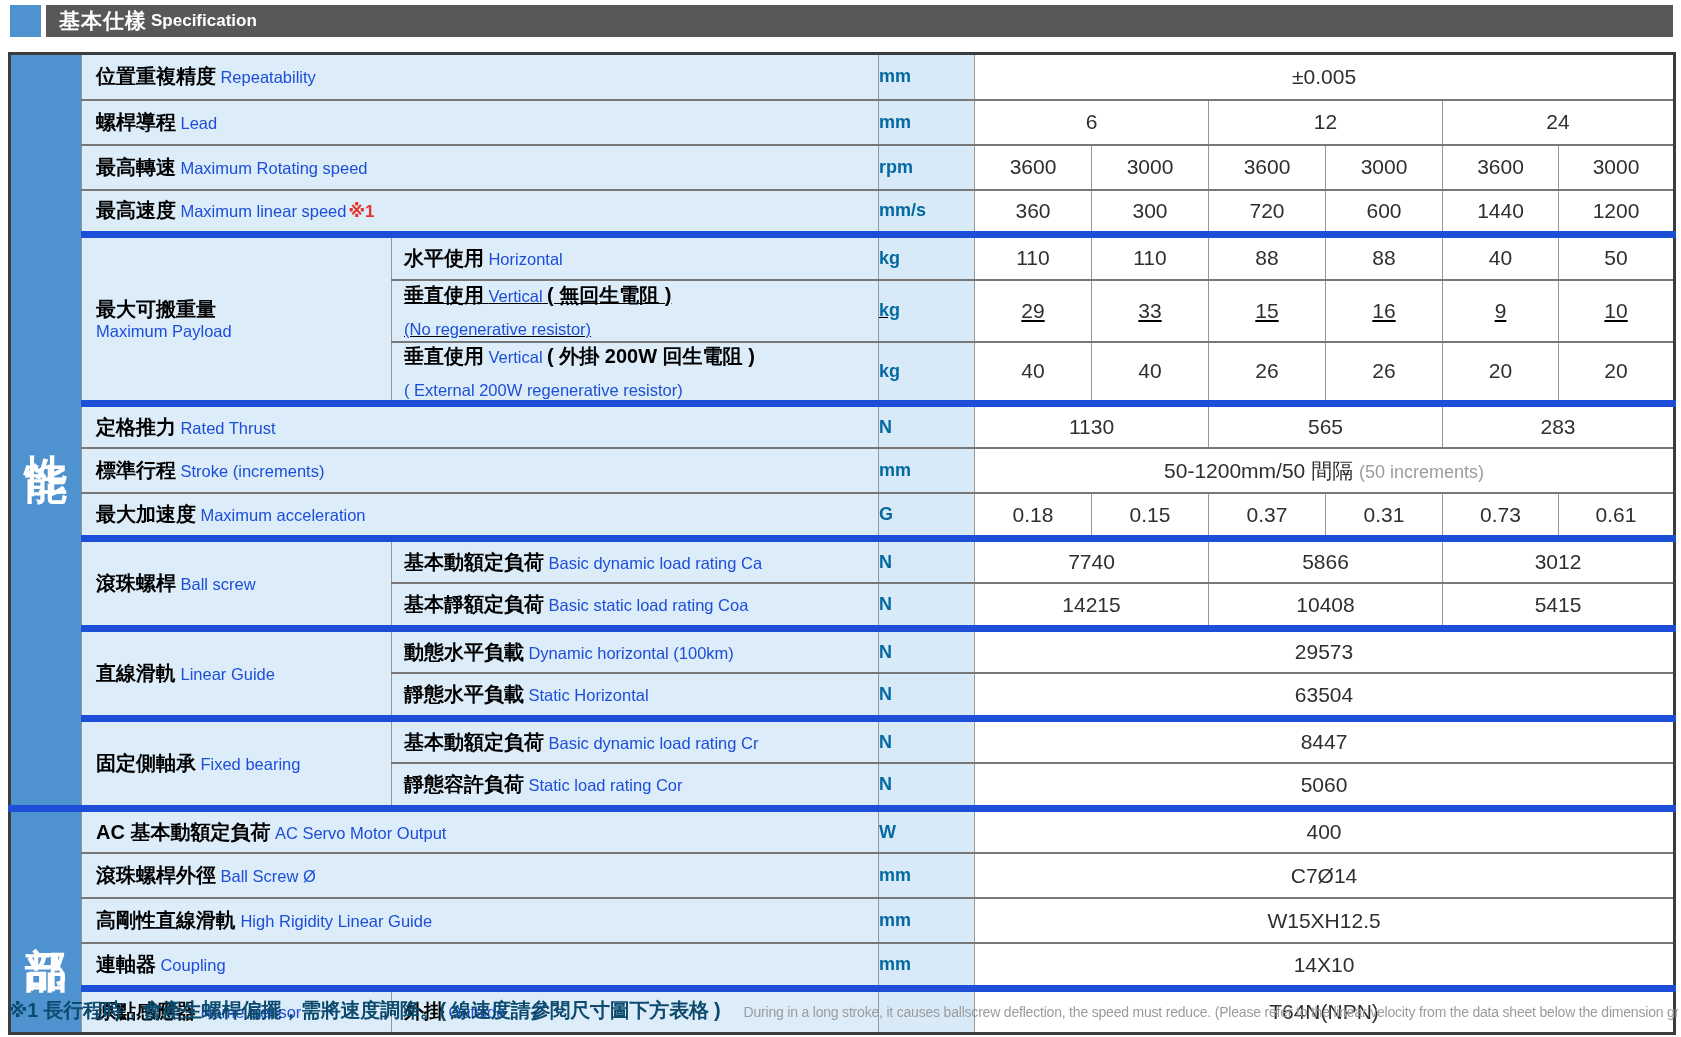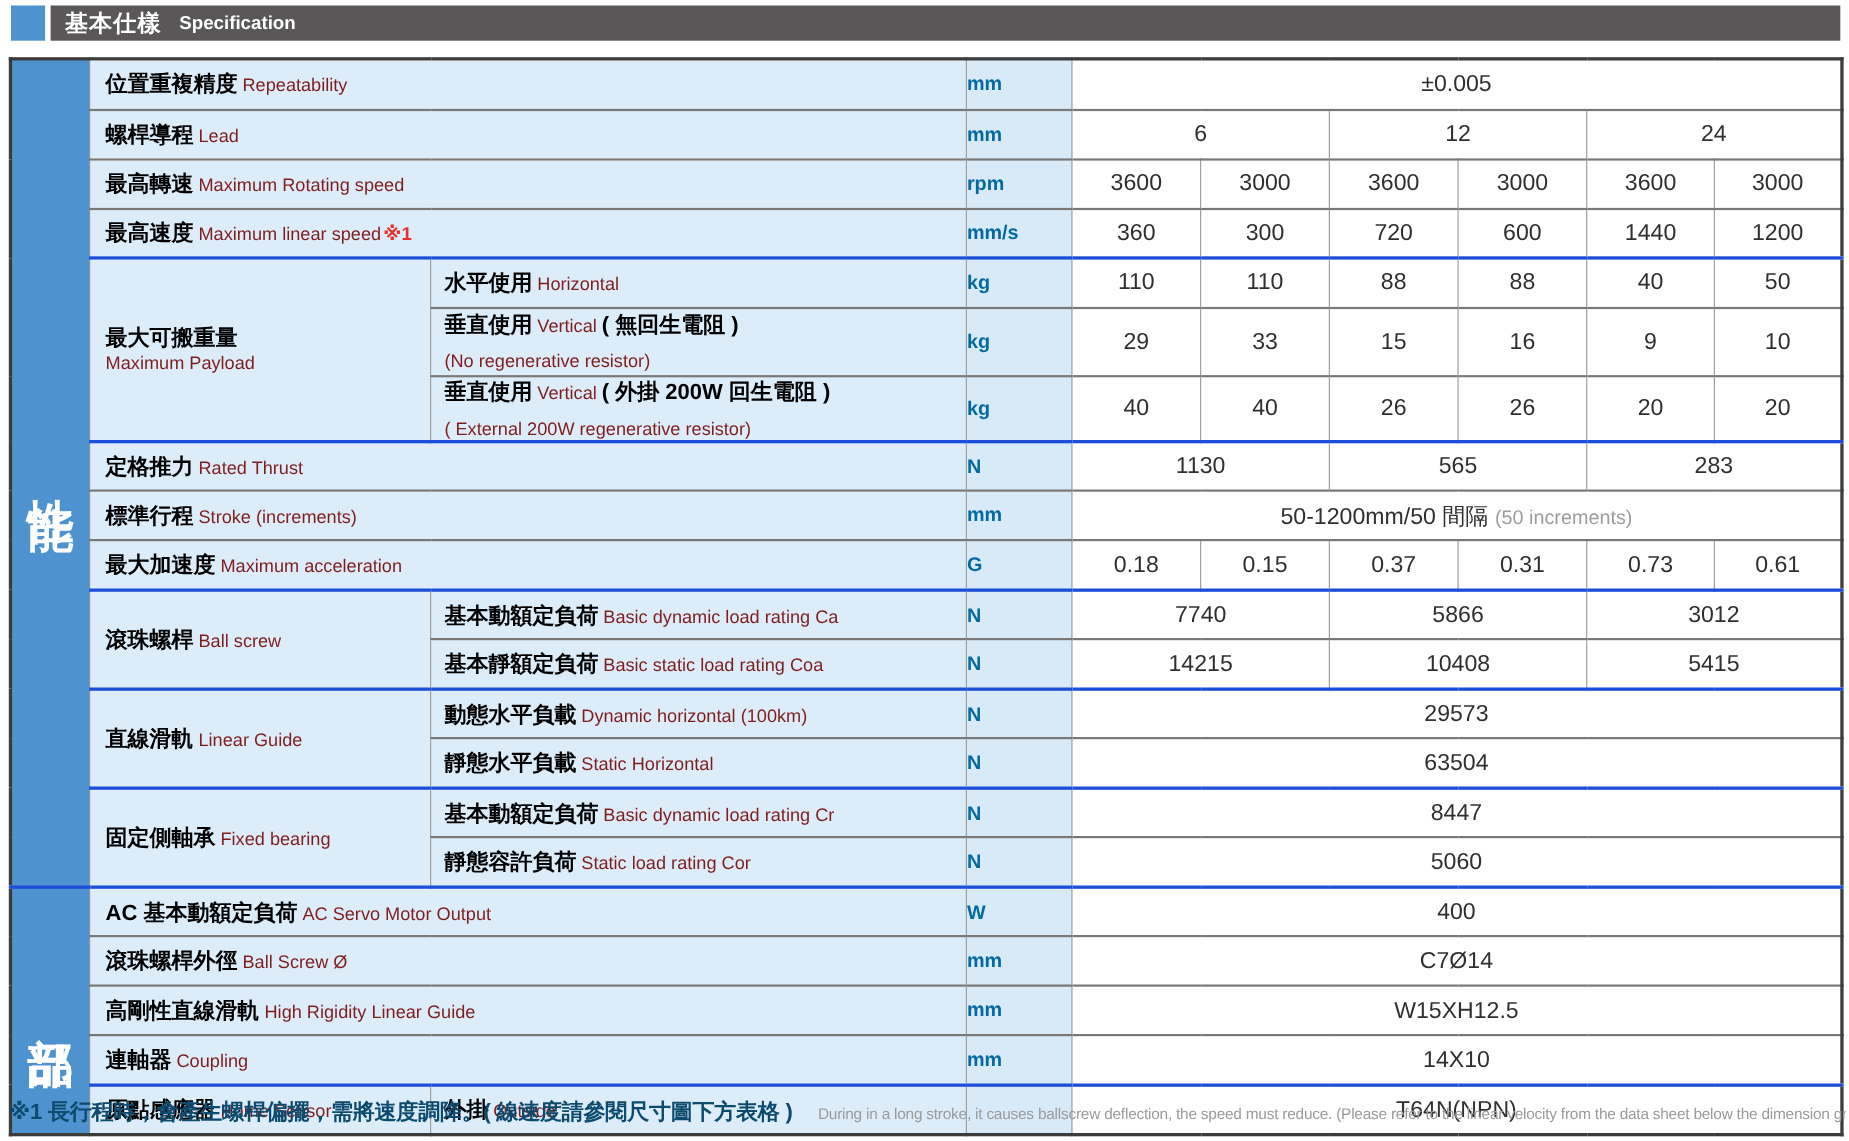--- a/index.html
+++ b/index.html
@@ -4,38 +4,38 @@
 <style>
   * { margin:0; padding:0; box-sizing:border-box; }
   body { background:#ffffff; font-family:"Liberation Sans","DejaVu Sans",sans-serif; }
   .page { position:relative; width:1681px; height:1037px; background:#ffffff; overflow:hidden; }
 
   
   .header { position:absolute; top:5px; left:10px; right:8px; height:32px; display:flex; }
   .accent-square { width:31px; height:32px; background:#4E93CF; }
   .header-bar { flex:1; margin-left:5px; background:#595757; color:#ffffff; display:flex; align-items:center; padding-left:13px; }
   .h-zh { font-size:21px; font-weight:700; letter-spacing:1px; }
-  .h-en { font-size:17px; font-weight:700; margin-left:16px; }
+  .h-en { font-size:17px; font-weight:700; margin-left:4px; }
 
   
   table.spec { position:absolute; top:52px; left:8px; width:1665px; border-collapse:collapse; table-layout:fixed; border:3px solid #3c3c3c; }
   table.spec td { vertical-align:middle; border-left:1.5px solid #979797; border-right:1.5px solid #979797; border-top:2px solid #787878; border-bottom:2px solid #787878; }
   tr { height:45px; }
   tr.h46 { height:46px; }
-  tr.h62 { height:62px; }
+  tr.h62 { height:62px;text-decoration:underline; }
   tr.h57 { height:57px; }
-  tr.gt > td { border-top:3px solid #1d4ed8; }
+  tr.gt > td { border-top:7px solid #1d4ed8; }
 
   td.side { background:#4E93CF; text-align:center; color:#ffffff; border-right:2.5px solid #3f3f3f; }
   .vtext { writing-mode:vertical-rl; text-orientation:upright; display:inline-block; font-size:42px; font-weight:700; line-height:1; letter-spacing:7px; }
 
   td.lab, td.glab, td.sublab { background:#DCECF9; text-align:left; padding-left:14px; padding-right:6px; overflow:hidden; white-space:nowrap; }
   td.sublab { padding-left:12px; }
   .zh { color:#000000; font-weight:700; font-size:20px; }
-  .en { color:#7f1d1d; font-weight:400; font-size:16.5px; }
+  .en { color:#1d4ed8; font-weight:400; font-size:16.5px; }
   .line2 { line-height:1.15; margin-top:11px; }
   .note { color:#E8322B; font-weight:700; font-size:17px; margin-left:2px; }
   .glab2 .zh { display:block; line-height:1.25; }
   .glab2 .en { display:block; line-height:1.1; }
 
   td.unit { background:#D8EAF8; text-align:left; font-size:18px; font-weight:700; color:#0369a1; }
   td.val { background:#ffffff; text-align:center; font-size:21px; color:#2f2f2f; }
   td.val .sub { color:#9a9da0; font-size:18px; }
 
   

